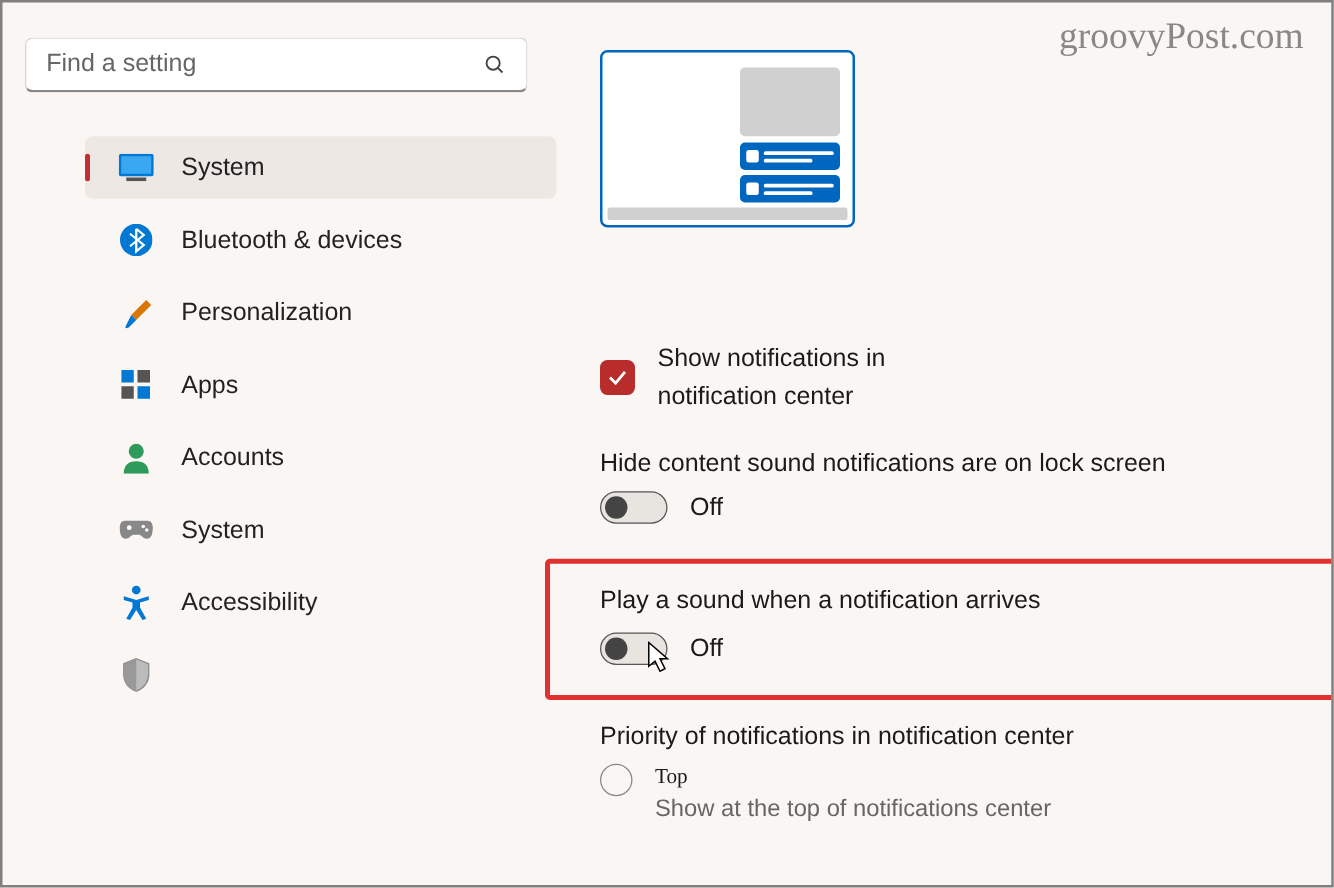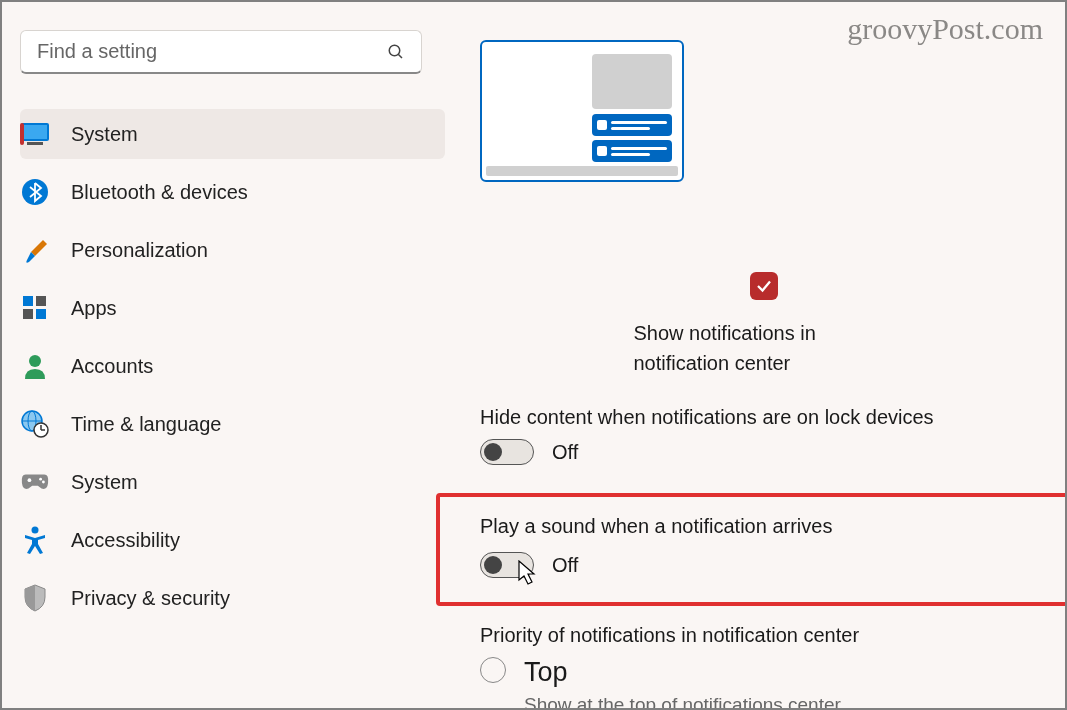--- a/index.html
+++ b/index.html
@@ -52,25 +52,26 @@
   color: #666;
   width: 100%;
 }
 .search-box input::placeholder { color: #666; }
 .search-icon svg { display: block; }
 .nav-list { list-style: none; }
 .nav-item {
   display: flex;
   align-items: center;
   height: 50px;
-  padding-left: 1px;
+  padding-left: 27px;
   border-radius: 6px;
   margin-bottom: 8px;
   position: relative;
   cursor: pointer;
+  margin-left: 48px;
 }
 .nav-item.active {
   background: #eee8e5;
 }
 .nav-item.active::before {
   content: "";
   position: absolute;
   left: 0;
   top: 14px;
   width: 4px;
@@ -131,21 +132,20 @@
 .preview-notif.n1 { top: 72px; }
 .preview-notif.n2 { top: 98px; }
 .preview-notif .dot { width: 10px; height: 10px; background:#fff; border-radius:2px; margin-right:4px; }
 .preview-notif .line { height: 3px; background:#fff; border-radius:2px; flex:1; }
 
 .option-row { margin-bottom: 28px; }
 .checkbox-row {
   display: flex;
   align-items: center;
   gap: 18px;
-  flex-direction: column;
 }
 .checkbox {
   width: 28px; height: 28px;
   background: #b82c2c;
   border-radius: 6px;
   display: flex;
   align-items: center;
   justify-content: center;
   flex-shrink: 0;
 }
@@ -187,21 +187,21 @@
 }
 
 .radio-row { display: flex; align-items: flex-start; gap: 18px; margin-top:8px;}
 .radio {
   width: 26px; height: 26px;
   border: 1.5px solid #888;
   border-radius: 50%;
   flex-shrink: 0;
   cursor: pointer;
 }
-.radio-label { font-size: 27px; }
+.radio-label { font-size: 17px; font-family: Liberation Serif, serif; }
 .radio-sub { font-size: 19px; color: #666; margin-top: 6px; }
 </style>
 </head>
 <body>
 
 <div class="watermark">groovyPost.com</div>
 
 <div class="layout">
   <aside class="sidebar">
     <div class="search-box">
@@ -257,33 +257,20 @@
         <span class="nav-icon">
           <svg width="24" height="26" viewBox="0 0 24 26">
               <circle cx="12" cy="8" r="6" fill="#2e9b5a"></circle>
               <path d="M2 26 Q2 16 12 16 Q22 16 22 26 Z" fill="#2e9b5a"></path>
             </svg>
         </span>
         <span class="nav-label">Accounts</span>
       </li>
       <li class="nav-item">
         <span class="nav-icon">
-          <svg width="28" height="28" viewBox="0 0 28 28">
-              <circle cx="11" cy="11" r="10" fill="#8ac8f0" stroke="#0078d4" stroke-width="1.5"></circle>
-              <ellipse cx="11" cy="11" rx="4" ry="10" fill="none" stroke="#0078d4" stroke-width="1"></ellipse>
-              <line x1="1" y1="11" x2="21" y2="11" stroke="#0078d4" stroke-width="1"></line>
-              <circle cx="20" cy="20" r="7" fill="#fff" stroke="#333" stroke-width="1.5"></circle>
-              <line x1="20" y1="20" x2="20" y2="15" stroke="#333" stroke-width="1.5"></line>
-              <line x1="20" y1="20" x2="24" y2="20" stroke="#333" stroke-width="1.5"></line>
-            </svg>
-        </span>
-        <span class="nav-label">Time &amp; language</span>
-      </li>
-      <li class="nav-item">
-        <span class="nav-icon">
           <svg width="30" height="22" viewBox="0 0 30 22">
               <path d="M5 3 L25 3 Q30 3 29 12 Q28 20 22 18 L18 15 L12 15 L8 18 Q2 20 1 12 Q0 3 5 3 Z" fill="#888"></path>
               <circle cx="9" cy="9" r="2" fill="#fff"></circle>
               <circle cx="21" cy="8" r="1.5" fill="#fff"></circle>
               <circle cx="24" cy="11" r="1.5" fill="#fff"></circle>
             </svg>
         </span>
         <span class="nav-label">System</span>
       </li>
       <li class="nav-item">
@@ -295,21 +282,20 @@
         </span>
         <span class="nav-label">Accessibility</span>
       </li>
       <li class="nav-item">
         <span class="nav-icon">
           <svg width="22" height="28" viewBox="0 0 22 28">
               <path d="M11 1 L21 5 L21 13 Q21 23 11 27 Q1 23 1 13 L1 5 Z" fill="#bbb" stroke="#888" stroke-width="1"></path>
               <path d="M11 1 L11 27 Q1 23 1 13 L1 5 Z" fill="#999"></path>
             </svg>
         </span>
-        <span class="nav-label">Privacy &amp; security</span>
       </li>
     </ul>
   </aside>
 
   <main class="main">
     <div class="preview-box">
       <div class="preview-card"></div>
       <div class="preview-notif n1">
           <div class="dot"></div>
           <div style="flex:1">
@@ -330,21 +316,21 @@
     <div class="option-row checkbox-row">
       <div class="checkbox">
         <svg width="18" height="18" viewBox="0 0 24 24" fill="none" stroke-width="3">
             <polyline points="4 12 10 18 20 6"></polyline>
           </svg>
       </div>
       <div class="checkbox-label" style="max-width:260px">Show notifications in notification center</div>
     </div>
 
     <div class="option-row">
-      <div class="setting-label">Hide content when notifications are on lock devices</div>
+      <div class="setting-label">Hide content sound notifications are on lock screen</div>
       <div class="toggle-row">
         <div class="toggle">
             <div class="toggle-knob"></div>
           </div>
         <span class="toggle-state">Off</span>
       </div>
     </div>
 
     <div class="highlight-box">
       <div class="setting-label">Play a sound when a notification arrives</div>

